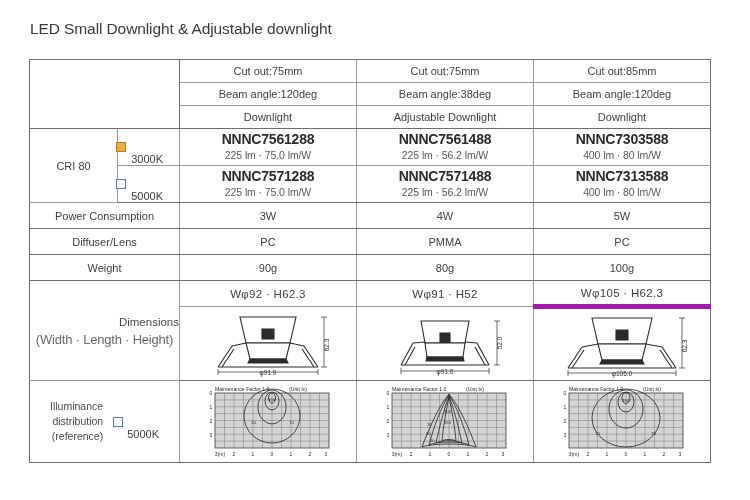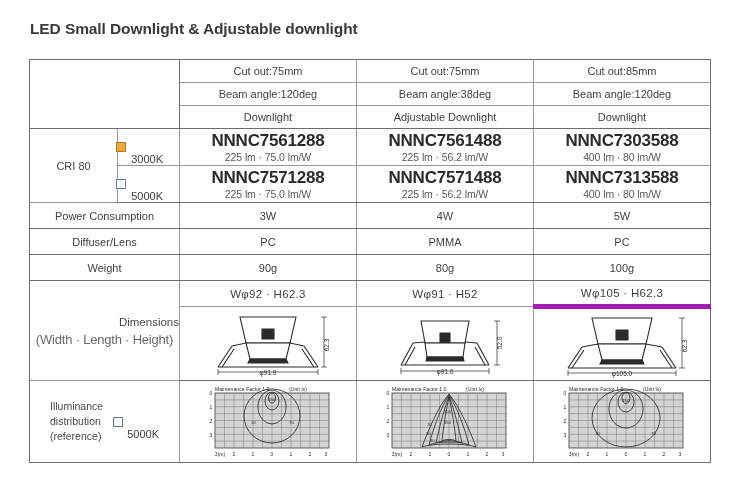--- a/index.html
+++ b/index.html
@@ -15,21 +15,21 @@
     position: relative;
     width: 750px;
     height: 500px;
     background: #fff;
   }
   .page-title {
     position: absolute;
     left: 30px;
     top: 20px;
     font-size: 15.5px;
-    font-weight: bold;
+    font-weight: normal;
     color: #3a3a3a;
     letter-spacing: -0.1px;
   }
   table.spec {
     position: absolute;
     left: 29px;
     top: 59px;
     width: 681px;
     border-collapse: collapse;
     table-layout: fixed;
@@ -50,21 +50,21 @@
     color: #3a3a3a;
   }
   td.hdr-blank { background: #dcdcdc; }
   .thickb { border-bottom: 1.6px solid #6d6d6d !important; }
   .thickt { border-top: 1.6px solid #6d6d6d !important; }
   .thickr { border-right: 1.6px solid #6d6d6d !important; }
   .thickl { border-left: 1.6px solid #6d6d6d !important; }
   .outer  { border: 1.6px solid #6d6d6d !important; }
 
   .model-name {
-    font-size: 17px;
+    font-size: 14px;
     font-weight: bold;
     color: #2b2b2b;
     line-height: 1.25;
     letter-spacing: -0.2px;
   }
   .model-spec {
     font-size: 10.5px;
     color: #5a5a5a;
     line-height: 1.3;
     letter-spacing: -0.1px;
@@ -95,21 +95,21 @@
   .kelvin-txt { font-size: 11px; color: #3f3f3f; margin-top: 24px; }
 
   .dims-label { font-size: 11.5px; color: #4a4a4a; line-height: 1.5; text-align: right; }
   .dims-sub { font-size: 13px; color: #6a6a6a; letter-spacing: -0.2px; }
   .dim-val { font-size: 11.5px; color: #3f3f3f; letter-spacing: 0.3px; text-align: right; }
 
   .illum-label {
     font-size: 10.5px;
     color: #4a4a4a;
     line-height: 1.45;
-    text-align: left;
+    text-align: right;
   }
   .illum-wrap {
     display: flex;
     align-items: center;
     justify-content: center;
     gap: 10px;
     padding: 0 6px;
   }
   .illum-k {
     display: flex; align-items: center; gap: 4px;

